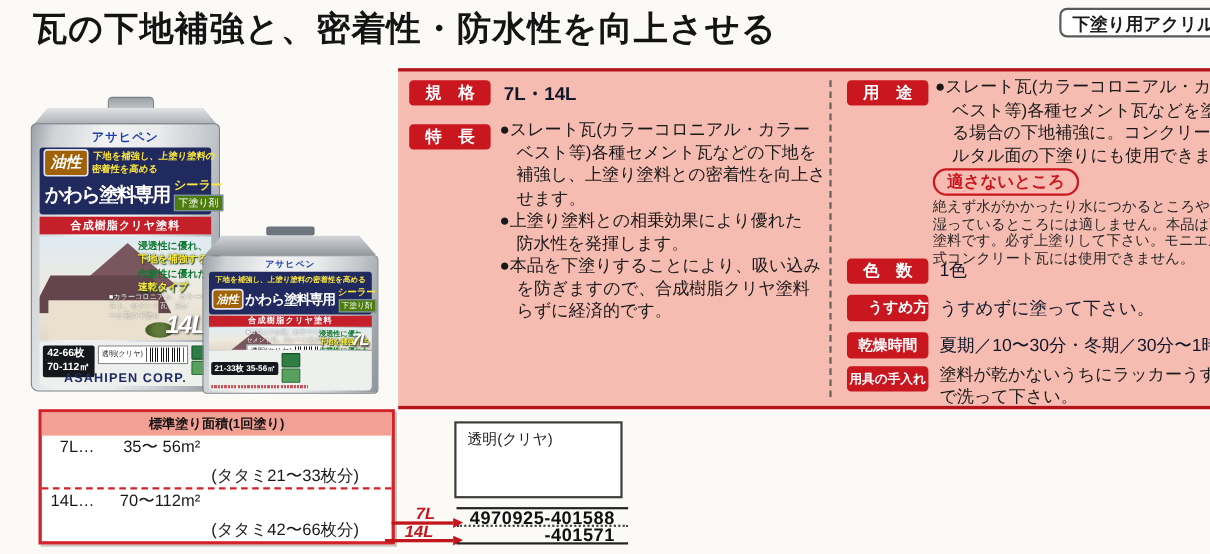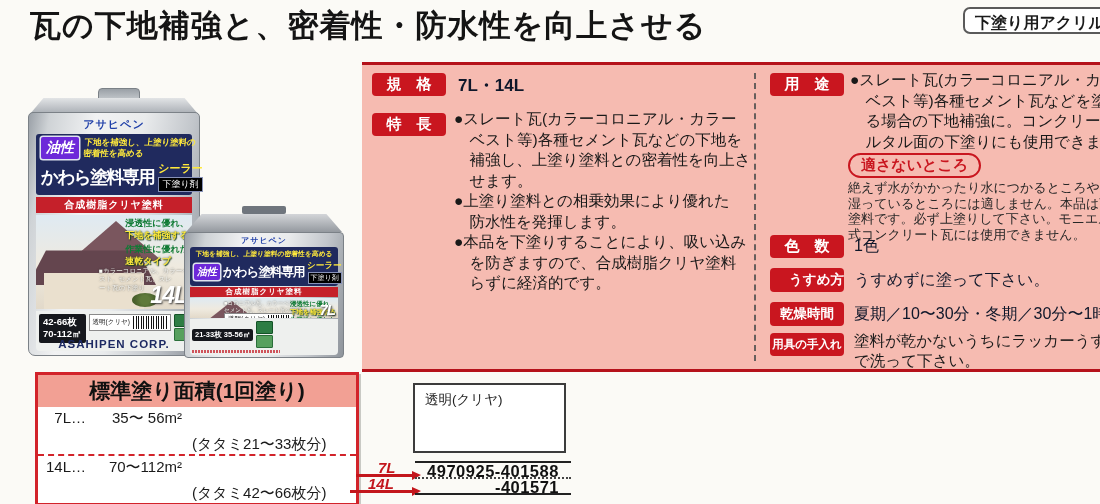--- a/index.html
+++ b/index.html
@@ -25,21 +25,21 @@
   .lines{position:absolute;font-size:15.5px;line-height:20.5px;color:#191919;}
   .lines div{white-space:nowrap;}
   .lines.tiny{font-size:13px;line-height:15.5px;color:#262626;}
   .lines.lh20 div{line-height:20px;}
   .pill{position:absolute;border:2px solid #c9161f;color:#c9161f;border-radius:13px;font-size:15px;
         font-weight:700;padding:1px 11px;white-space:nowrap;background:transparent;}
 
   
   .cov{position:absolute;left:35px;top:372px;width:324px;background:#fff;border:3px solid #d2232a;
        box-sizing:border-box;box-shadow:2px 2px 0 #c9c9c4;}
-  .cov-head{background:#f2a094;font-size:21px;font-weight:700;text-align:center;padding:2px 0;color:#111;}
+  .cov-head{background:#f2a094;font-size:12px;font-weight:700;text-align:center;padding:2px 0;color:#111;}
   .cov-row{display:flex;font-size:15px;line-height:19px;padding:1px 4px;white-space:nowrap;}
   .cov-row.sep{border-top:2px dashed #d2232a;}
   .cov-size{width:44px;text-align:right;}
   .cov-area{width:96px;text-align:right;}
   .cov-tatami{padding-left:10px;margin-top:26px;}
 
   
   .chip{position:absolute;left:413px;top:383px;width:153px;height:70px;background:#fff;
         border:2px solid #3c3c3c;box-sizing:border-box;font-size:13.5px;color:#222;padding:6px 10px;}
   .jan-line{position:absolute;left:415px;width:156px;border-top:2px solid #222;height:0;}
@@ -47,26 +47,26 @@
   .jan-code{position:absolute;left:415px;width:156px;font-size:16.5px;font-weight:700;
             letter-spacing:.5px;color:#111;white-space:nowrap;}
   .jan-size{position:absolute;color:#c3161c;font-weight:700;font-style:italic;font-size:15px;white-space:nowrap;}
   .jan-ul{position:absolute;height:3px;background:#c3161c;}
   .jan-ul:after{content:"";position:absolute;right:-9px;top:-3px;width:0;height:0;
                 border-left:9px solid #c3161c;border-top:4px solid transparent;border-bottom:5px solid transparent;}
 
   
   .brand{color:#1f3fa8;font-weight:700;text-align:center;letter-spacing:1px;white-space:nowrap;}
   .navy{background:#202a5e;border-radius:3px;color:#fff;}
-  .oil{background:#6d28d9;color:#fff;font-weight:700;font-style:italic;border-radius:2px;
+  .oil{background:#a16207;color:#fff;font-weight:700;font-style:italic;border-radius:2px;
        box-shadow:0 0 0 1.5px #dfe3ef;white-space:nowrap;}
   .slogan{color:#ffe93c;font-weight:700;transform:skewX(-6deg);white-space:nowrap;}
   .can-title{font-weight:700;white-space:nowrap;color:#fff;}
   .sealer{color:#ffe93c;font-weight:700;white-space:nowrap;transform:skewX(-6deg);}
-  .undercoat{background:#000000;border:1px solid #8892b8;color:#fff;white-space:nowrap;}
+  .undercoat{background:#4d7c0f;border:1px solid #8892b8;color:#fff;white-space:nowrap;}
   .redband{background:#c5202a;color:#fff;font-weight:700;text-align:center;letter-spacing:1px;white-space:nowrap;}
   .photo{position:relative;background:linear-gradient(180deg,#dfeaf2 0%,#efeadf 55%,#e2d9c9 100%);overflow:hidden;}
   .roof-back{position:absolute;background:#7a565e;clip-path:polygon(0 100%,50% 0,100% 100%);}
   .roof-front{position:absolute;background:#64454e;clip-path:polygon(0 100%,14% 25%,86% 25%,100% 100%);}
   .wall{position:absolute;background:#eae0ce;}
   .shrub{position:absolute;background:radial-gradient(circle,#5f7a3a 30%,#49602c 70%);border-radius:50%;}
   .note-g{color:#0f7a33;font-weight:700;white-space:nowrap;}
   .note-y{color:#ffe93c;font-weight:700;white-space:nowrap;text-shadow:0 0 2px #1c4020,1px 1px 1px #1c4020;}
   .fineprint{color:#fafaf5;text-shadow:0 0 2px #333;white-space:nowrap;text-align:left;}
   .size-big{position:absolute;color:#fff;font-weight:700;font-style:italic;letter-spacing:-1px;

